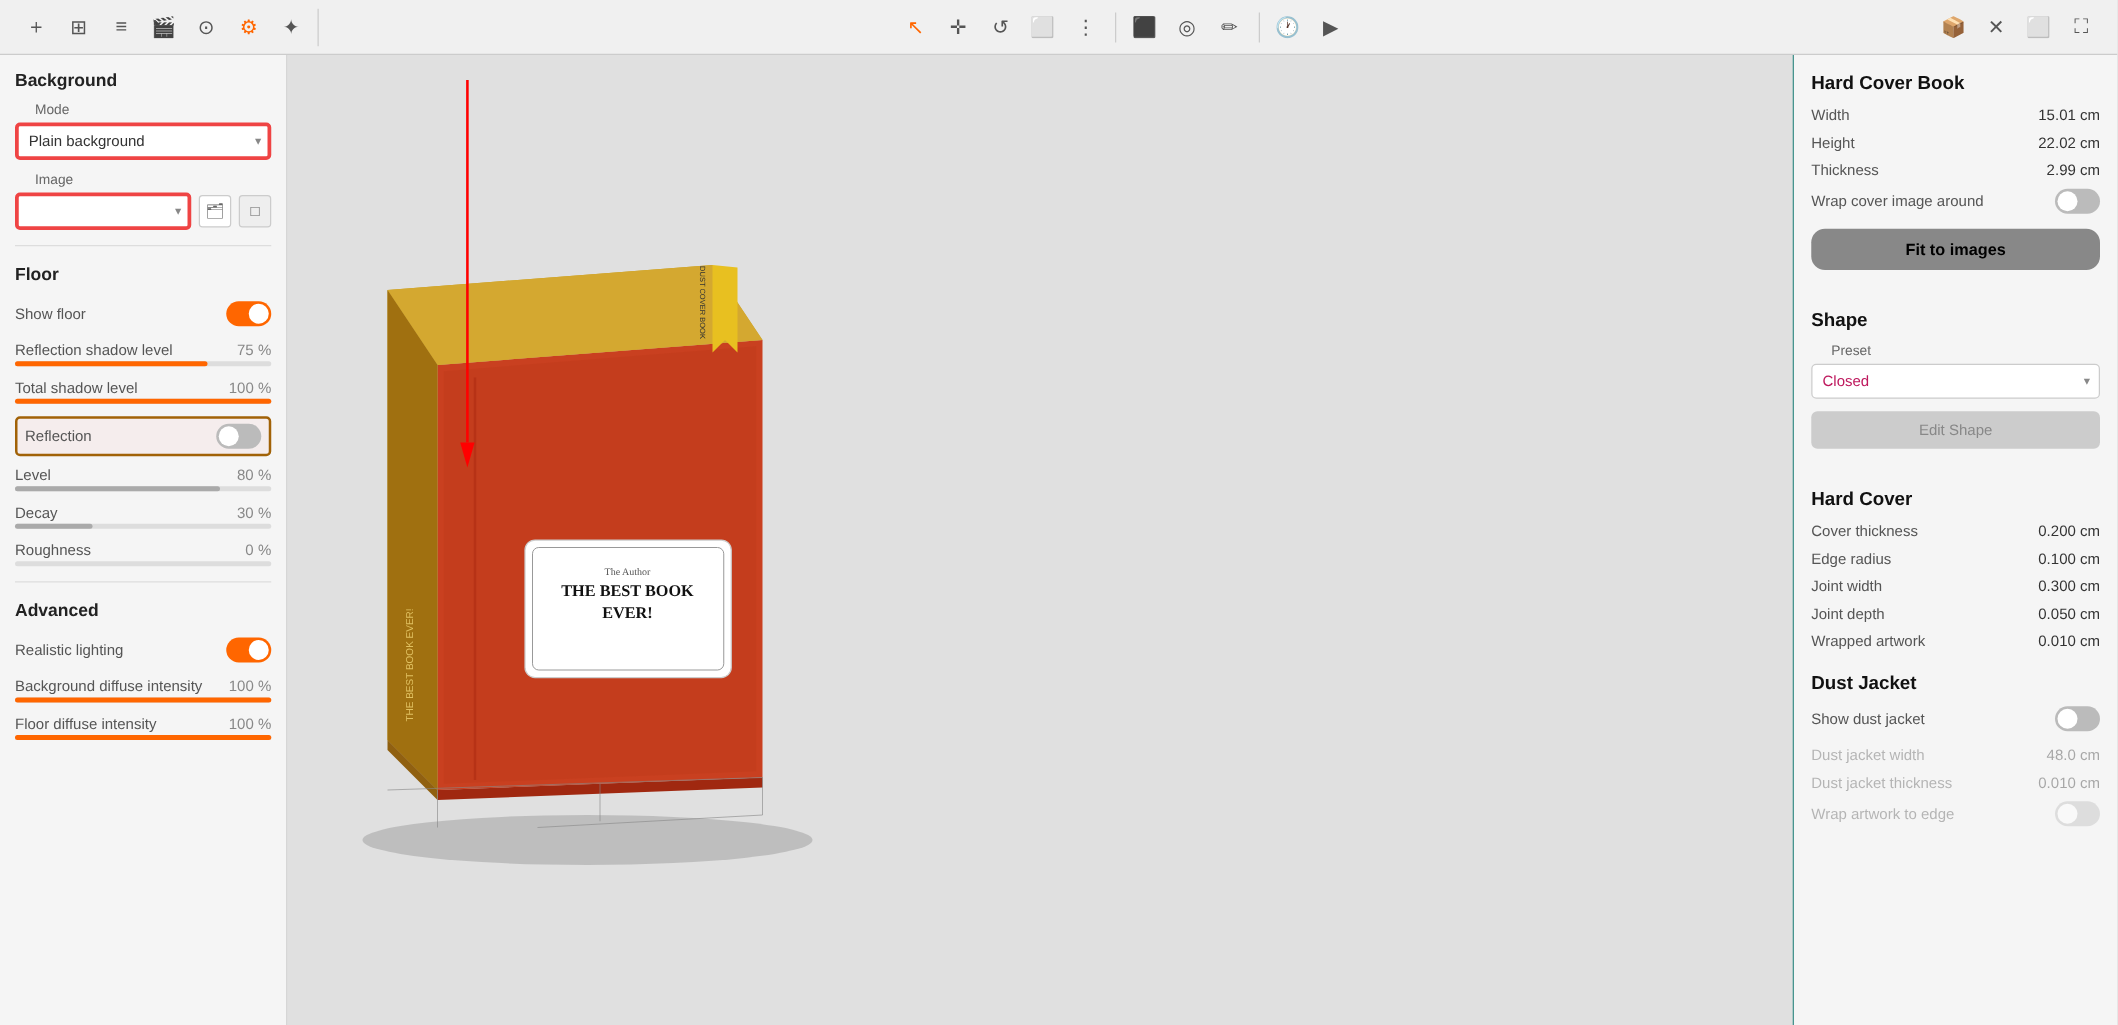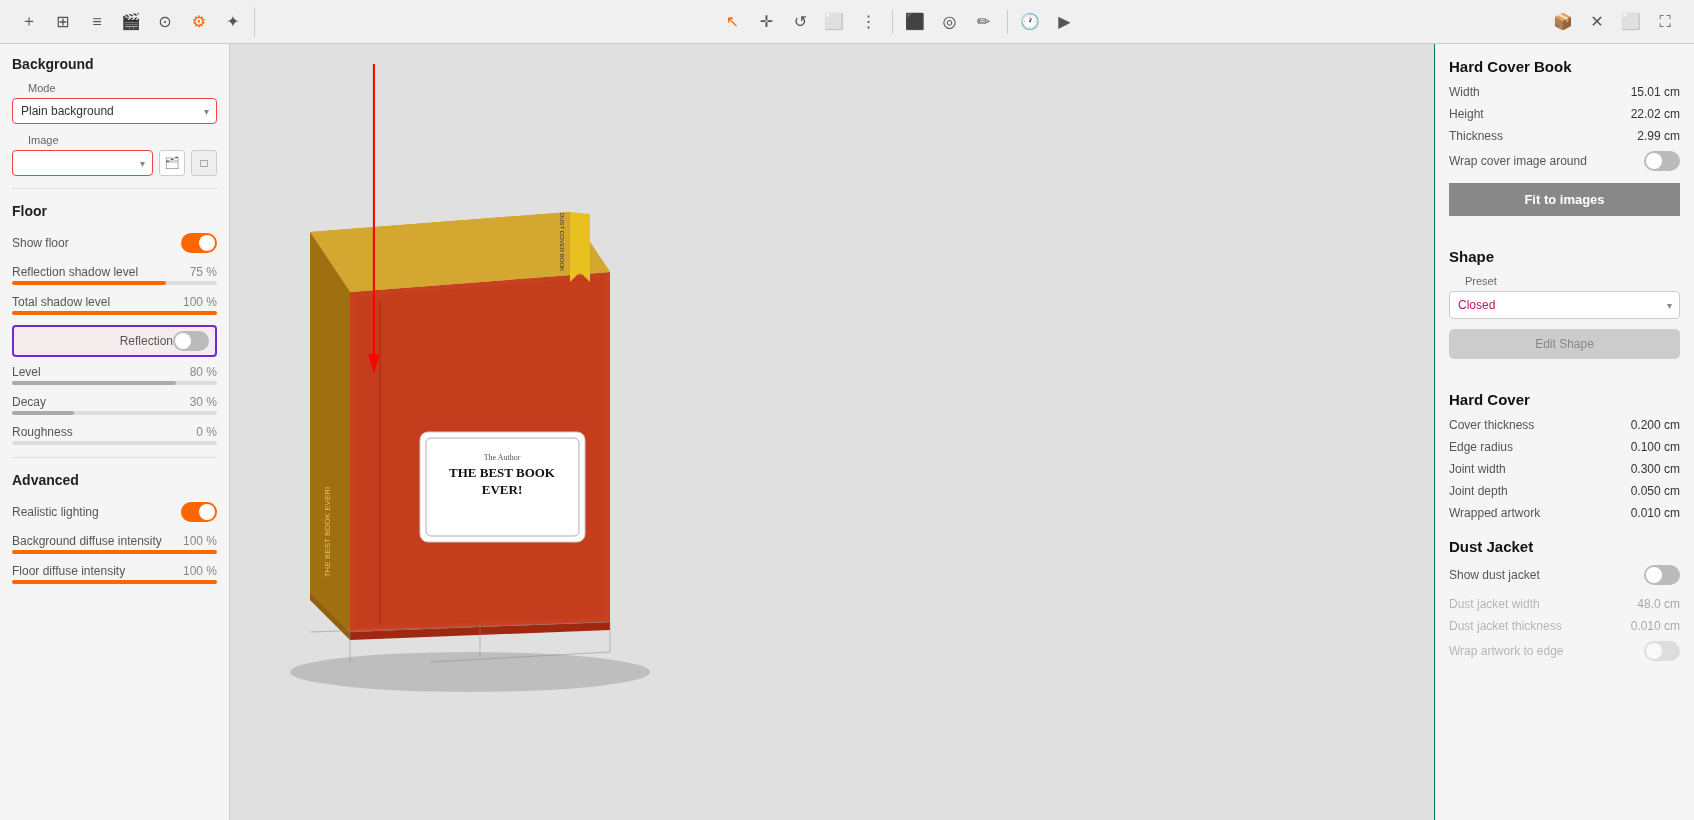--- a/index.html
+++ b/index.html
@@ -72,21 +72,21 @@
       margin-bottom: 4px;
       padding-left: 16px;
     }
     .select-wrapper {
       position: relative;
       margin-bottom: 10px;
     }
     .select-wrapper select {
       width: 100%;
       padding: 5px 8px;
-      border: 1px solid #ef4444;
+      border: 3px solid #ef4444;
       border-radius: 4px;
       background: #fff;
       appearance: none;
       font-size: 12px;
       color: #333;
       cursor: pointer;
     }
     .select-arrow {
       position: absolute;
       right: 8px;
@@ -121,25 +121,24 @@
       font-size: 12px; color: #666;
     }
     .toggle-row {
       display: flex;
       align-items: center;
       justify-content: space-between;
       margin-bottom: 8px;
       padding: 4px 0;
     }
     .toggle-row.highlighted {
-      border: 2px solid #6d28d9;
+      border: 2px solid #a16207;
       border-radius: 4px;
       padding: 4px 6px;
       background: rgba(255,0,0,0.03);
-      justify-content: flex-end;
     }
     .toggle-label { color: #555; font-size: 12px; }
     .toggle {
       width: 36px; height: 20px;
       border-radius: 10px;
       cursor: pointer;
       position: relative;
       transition: background 0.2s;
       flex-shrink: 0;
     }
@@ -218,23 +217,23 @@
     .r-toggle-row {
       display: flex;
       align-items: center;
       justify-content: space-between;
       margin-bottom: 12px;
     }
     .fit-btn {
       width: 100%;
       padding: 9px;
       background: #888;
-      color: #ffffff;
+      color: #000000;
       border: none;
-      border-radius: 0;
+      border-radius: 11px;
       font-size: 13px;
       font-weight: 600;
       cursor: pointer;
       margin-bottom: 14px;
       text-align: center;
     }
     .edit-shape-btn {
       width: 100%;
       padding: 8px;
       background: #ccc;

